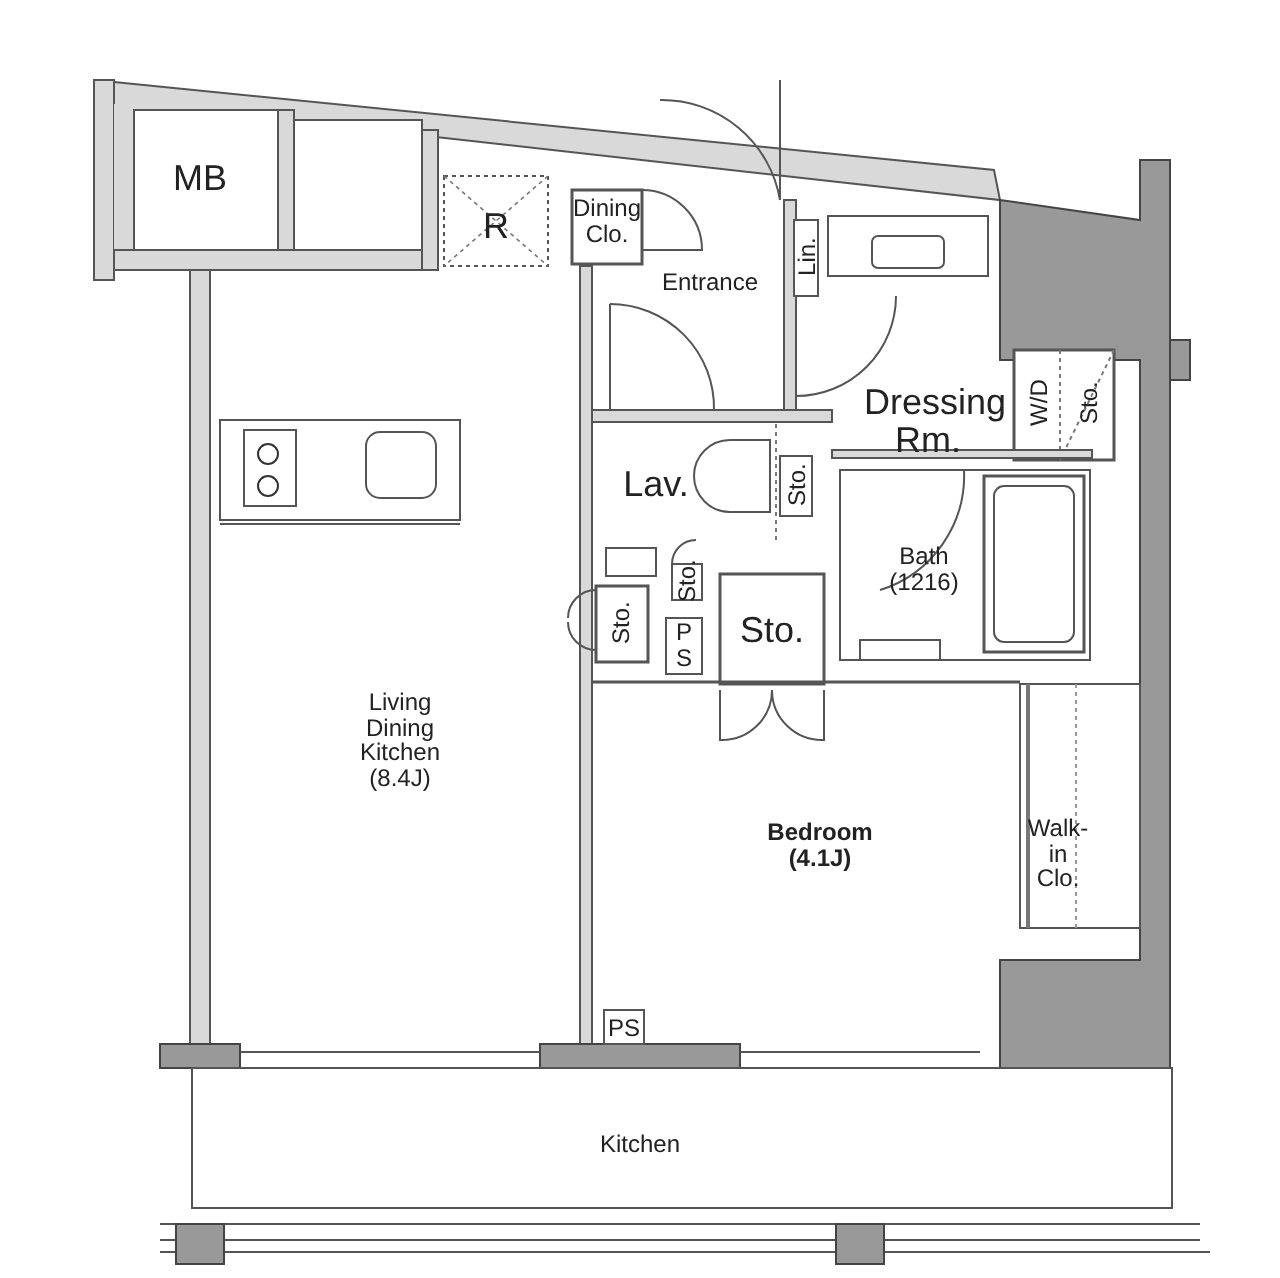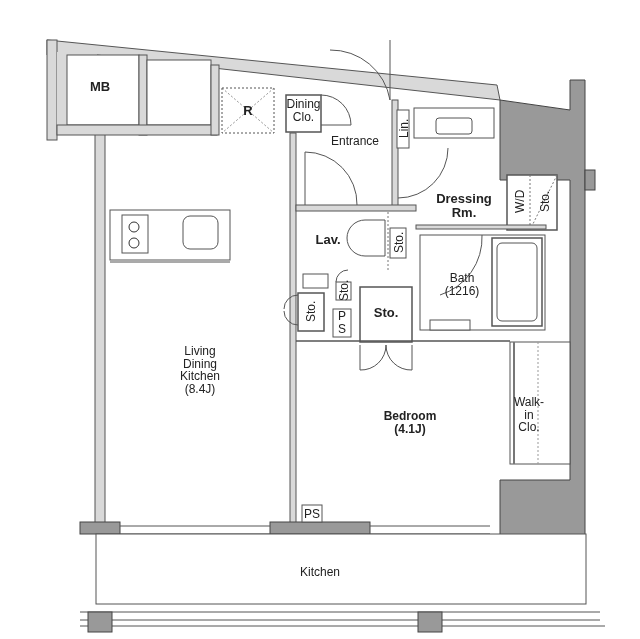--- a/index.html
+++ b/index.html
@@ -1,20 +1,20 @@
 <!DOCTYPE html>
 <html><head>
 <meta charset="utf-8">
 <style>
   html, body { margin:0; padding:0; background:#ffffff; }
   body { width:640px; height:639px; position:relative; overflow:hidden; font-family:"Liberation Sans", sans-serif; }
   svg { position:absolute; left:0; top:0; }
   .lbl { position:absolute; color:#222; font-family:"Liberation Sans", sans-serif; text-align:center; line-height:1.05; white-space:pre-line; }
   .sm { font-size:12px; }
-  .md { font-size:13px;font-weight:bold; }
+  .md { font-size:18px; }
   .lg { font-size:12px; }
   .vert { transform:rotate(-90deg); transform-origin:center center; }
 </style>
 </head>
 <body>
 
 <svg width="640" height="639" viewBox="0 0 640 639">
 
   <polygon points="47,40 497,85 500,100 97,55 47,55" fill="#d9d9d9" stroke="#555" stroke-width="1"></polygon>
 
@@ -127,16 +127,16 @@
 S</div>
 <div class="lbl md" style="left:360px;top:306px;width:52px;">Sto.</div>
 <div class="lbl lg" style="left:422px;top:272px;width:80px;">Bath
 (1216)</div>
 <div class="lbl lg" style="left:150px;top:345px;width:100px;">Living
 Dining
 Kitchen
 (8.4J)</div>
 <div class="lbl lg" style="left:360px;top:410px;width:100px;font-weight:bold;">Bedroom
 (4.1J)</div>
-<div class="lbl sm" style="left:512px;top:396px;width:34px;">Walk-in
+<div class="lbl sm" style="left:512px;top:408px;width:34px;">Walk-in
 Clo.</div>
 <div class="lbl sm" style="left:302px;top:508px;width:20px;">PS</div>
 <div class="lbl lg" style="left:270px;top:566px;width:100px;">Kitchen</div>
 
 </body></html>

